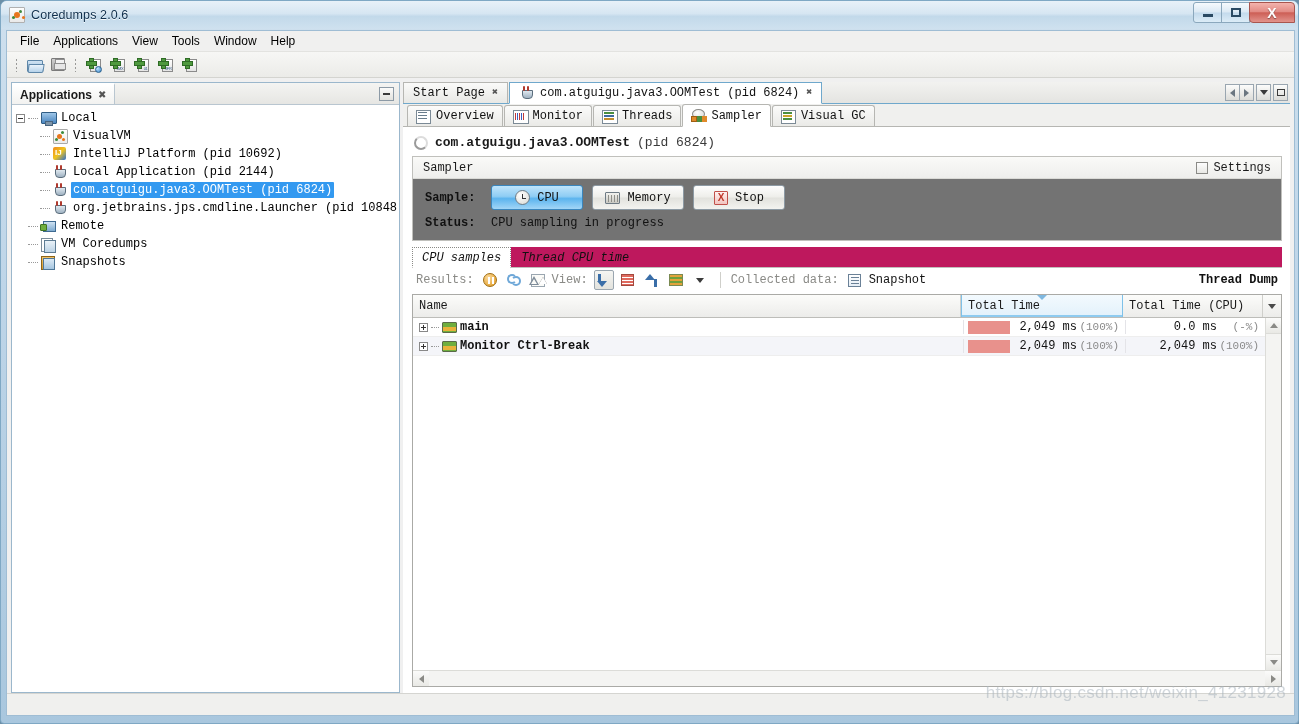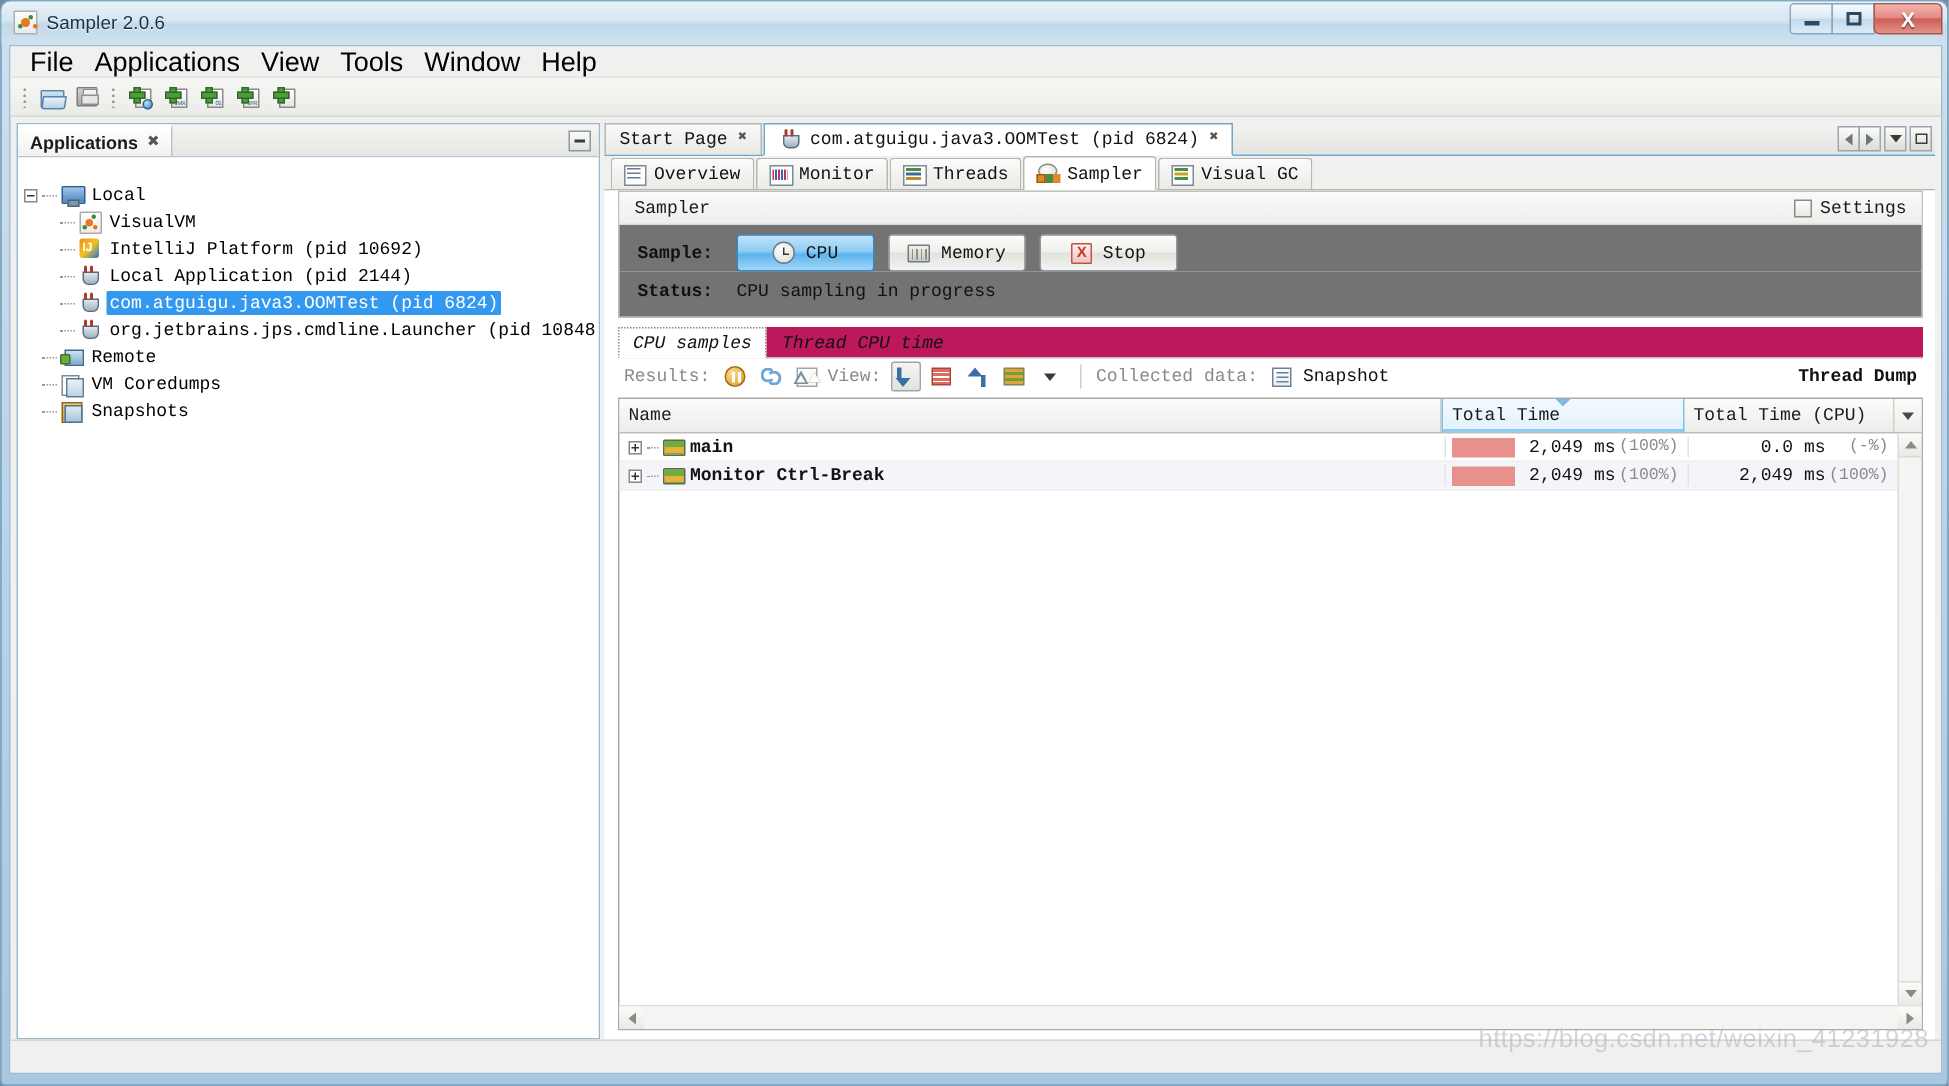--- a/index.html
+++ b/index.html
@@ -92,21 +92,21 @@
   
   #menubar {
     height: 21px;
     background: #f0f0ef;
     display: flex; align-items: center;
     padding-left: 6px;
     border-bottom: 1px solid #e3e3e0;
     flex: none;
   }
   .menu-item {
-    font-size: 18px; color: #000;
+    font-size: 12px; color: #000;
     padding: 2px 7px;
     white-space: nowrap;
   }
 
   
   #toolbar {
     height: 26px; flex: none;
     background: linear-gradient(to bottom,#f7f7f5,#ebebe8);
     border-bottom: 1px solid #d4d4d0;
     display: flex; align-items: center;
@@ -220,21 +220,21 @@
     width: 15px; height: 14px; align-self: center; margin-right: 5px;
     border: 1px solid #8c9aa6; background: linear-gradient(to bottom,#fbfbfa,#e2e2de);
     display:flex; align-items:center; justify-content:center;
   }
   #apps-min-btn::after {
     content:""; width: 7px; height: 2px; background:#3b3b3b;
   }
   #apps-tree {
     flex: 1; overflow: hidden;
     background: #fff;
-    padding: 16px 0 0 4px;
+    padding: 4px 0 0 4px;
     font-size: 12px;
     position: relative;
   }
   .tnode {
     display: flex; align-items: center;
     height: 18px; position: relative;
     white-space: nowrap;
   }
   .tnode .handle {
     width: 9px; height: 9px; flex: none;
@@ -817,21 +817,21 @@
     z-index: 50;
   }
 </style>
 </head>
 <body>
 
 <div id="window-frame">
 
   <div id="titlebar">
     <div id="app-icon"></div>
-    <div id="window-title">Sampler 2.0.6</div>
+    <div id="window-title">Coredumps 2.0.6</div>
     <div id="win-buttons">
       <div class="win-btn">
           <div class="glyph-min"></div>
         </div>
       <div class="win-btn">
           <div class="glyph-max"></div>
         </div>
       <div class="win-btn close">
           <div class="glyph-close">X</div>
         </div>
@@ -1013,20 +1013,25 @@
             <span>Sampler</span>
           </div>
           <div class="sub-tab">
             <span class="subicon si-vgc"></span>
             <span>Visual GC</span>
           </div>
         </div>
 
         <div id="sampler-body">
 
+          <div id="proc-title-row">
+            <div id="spinner"></div>
+            <div id="proc-title">com.atguigu.java3.OOMTest</div>
+            <div id="proc-pid">(pid 6824)</div>
+          </div>
 
           <div id="sampler-box">
             <div id="sampler-box-header">
               <div id="sampler-box-title">Sampler</div>
               <div id="settings-wrap">
                 <div class="cbox"></div>
                 <div id="settings-label">Settings</div>
               </div>
             </div>
 

